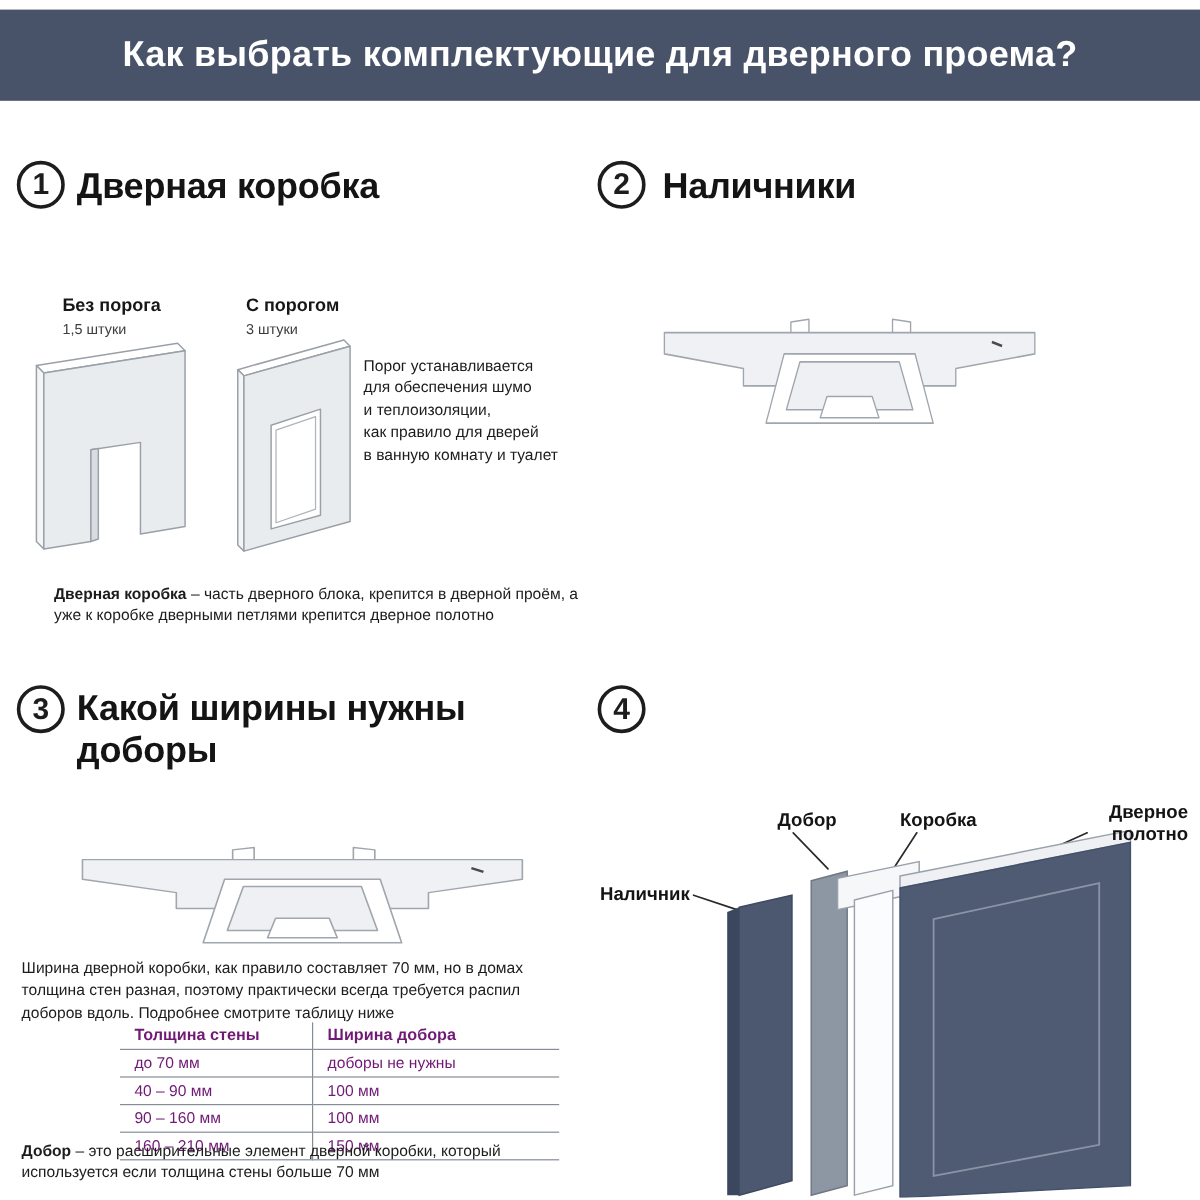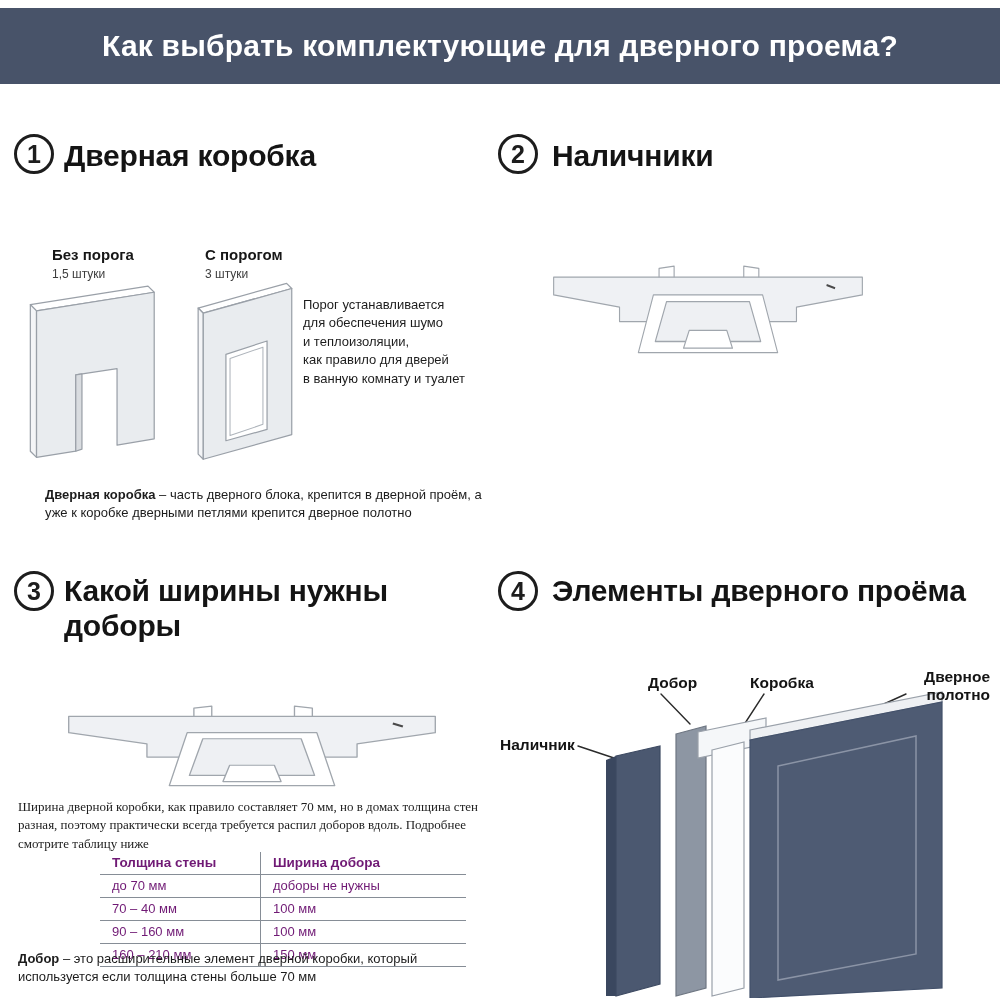--- a/index.html
+++ b/index.html
@@ -115,57 +115,56 @@
       <polygon points="118,12 134,10 134,21 118,23" fill="#ffffff"></polygon>
       <polygon points="208,10 224,12 224,23 208,21" fill="#ffffff"></polygon>
       <path d="M6,20 L334,20 L334,36 L264,47 L264,60 L76,60 L76,47 L6,36 Z" fill="#eff1f4"></path>
       <polygon points="112,36 228,36 244,88 96,88" fill="#ffffff"></polygon>
       <polygon points="126,42 214,42 226,78 114,78" fill="#eef0f3"></polygon>
       <polygon points="144,84 196,84 190,68 150,68" fill="#ffffff"></polygon>
       <line x1="296" y1="27" x2="305" y2="30" stroke="#4a4a4a" stroke-width="2"></line>
     </g>
   </svg>
 
-  <div class="abs body-text" style="left:18px; top:798px; width:462px;font-family:Liberation Serif, serif;">Ширина дверной коробки, как правило составляет 70 мм, но в домах толщина стен разная, поэтому практически всегда требуется распил доборов вдоль. Подробнее смотрите таблицу ниже</div>
+  <div class="abs body-text" style="left:18px; top:798px; width:462px;">Ширина дверной коробки, как правило составляет 70 мм, но в домах толщина стен разная, поэтому практически всегда требуется распил доборов вдоль. Подробнее смотрите таблицу ниже</div>
 
   <table class="abs spec" style="left:100px; top:852px; width:335px;">
     <thead>
       <tr>
         <th class="c1">Толщина стены</th>
         <th class="c2">Ширина добора</th>
       </tr>
     </thead>
     <tbody>
       <tr>
         <td class="c1">до 70 мм</td>
         <td class="c2">доборы не нужны</td>
       </tr>
       <tr>
-        <td class="c1">70 – 40 мм</td>
+        <td class="c1">40 – 90 мм</td>
         <td class="c2">100 мм</td>
       </tr>
       <tr>
         <td class="c1">90 – 160 мм</td>
         <td class="c2">100 мм</td>
       </tr>
       <tr>
         <td class="c1">160 – 210 мм</td>
         <td class="c2">150 мм</td>
       </tr>
     </tbody>
   </table>
 
   <div class="abs body-text" style="left:18px; top:950px; width:470px;">
     <span class="term">Добор</span><span> – это расширительные элемент дверной коробки, который используется если толщина стены больше 70 мм</span>
   </div>
 
   <div class="abs badge" style="left:498px; top:571px;">
     <span>4</span>
   </div>
-  <div class="abs sec-title" style="left:552px; top:573px; width:440px;">Элементы дверного проёма</div>
 
   <svg class="abs" style="left:498px; top:658px;" width="497" height="340" viewBox="0 0 497 340">
 
     <g stroke="#2a2a2a" stroke-width="1.4" stroke-linecap="round">
       <line x1="80" y1="88" x2="116" y2="100"></line>
       <line x1="163" y1="36" x2="192" y2="66"></line>
       <line x1="266" y1="36" x2="240" y2="76"></line>
       <line x1="408" y1="36" x2="355" y2="60"></line>
     </g>
 

